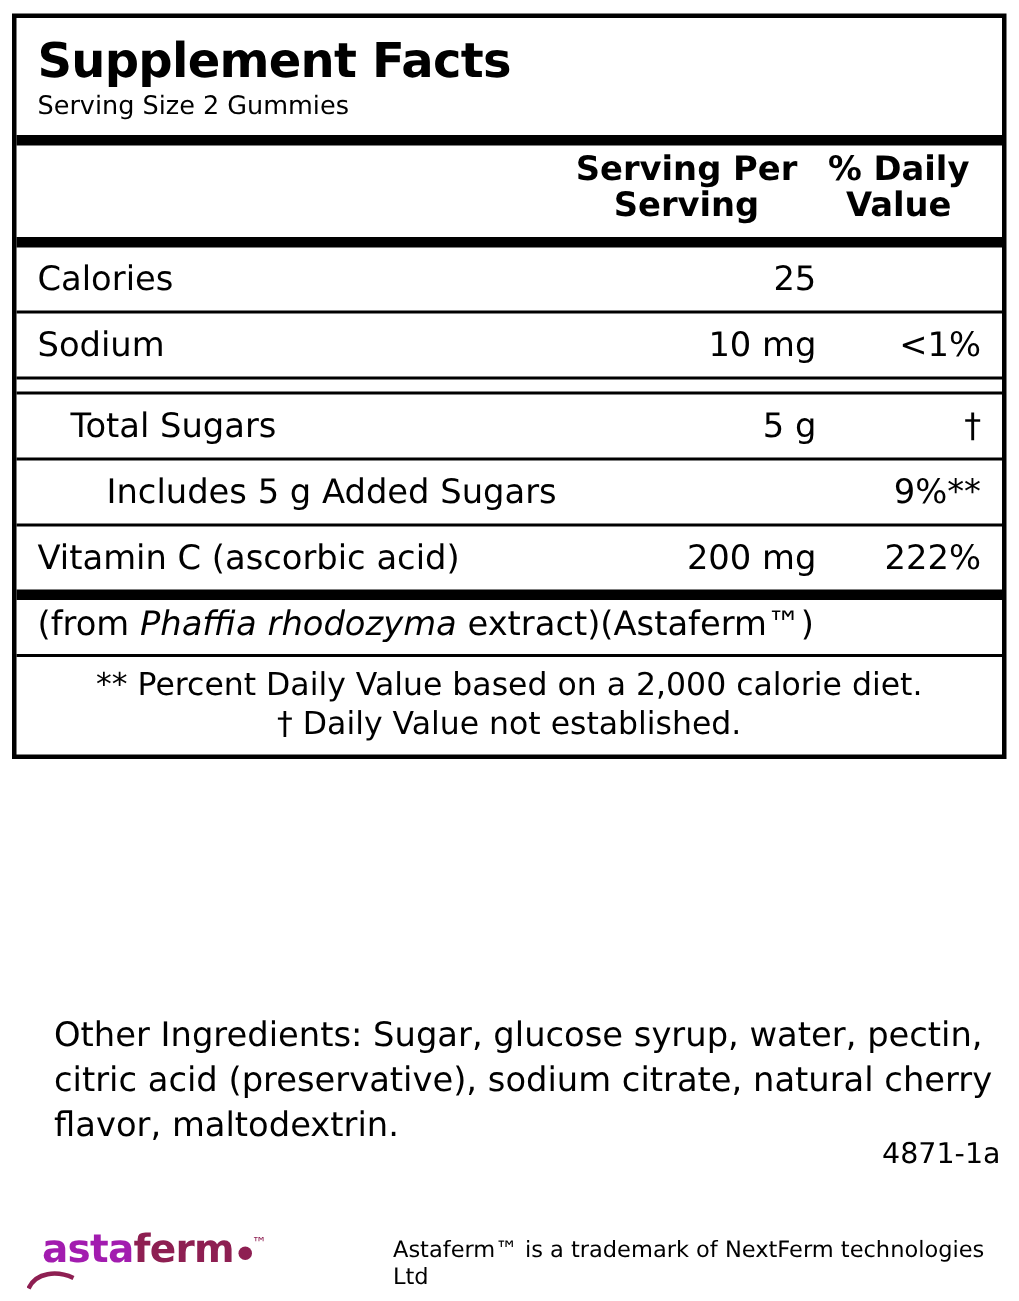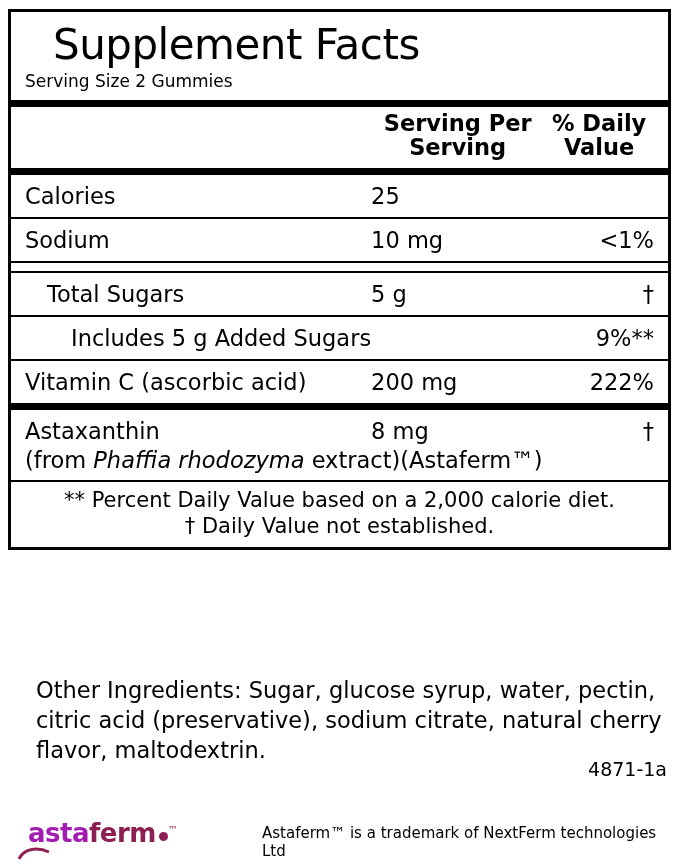--- a/index.html
+++ b/index.html
@@ -24,27 +24,26 @@
   .panel {
     position: absolute;
     left: 8px;
     top: 9px;
     width: 663px;
     box-sizing: border-box;
     border: 3px solid #000;
     background: #fff;
   }
   .title {
-    font-size: 42px;
+    font-size: 32px;
     line-height: 1.0;
-    font-weight: normal;
+    font-weight: bold;
     letter-spacing: -0.5px;
     padding: 12px 14px 0 14px;
     font-family: "DejaVu Sans", sans-serif;
-    margin-left: 28px;
   }
   .serving {
     font-size: 17px;
     padding: 6px 14px 8px 14px;
     line-height: 1.15;
   }
   .rule-thick {
     height: 7px;
     background: #000;
     margin: 0;
@@ -62,21 +61,21 @@
   table.facts td {
     padding: 4px 0 4px 0;
     vertical-align: bottom;
   }
   .c-name {
     padding-left: 14px !important;
     text-align: left;
     white-space: nowrap;
   }
   .c-amt {
-    text-align: left;
+    text-align: right;
     width: 190px;
     white-space: nowrap;
   }
   .c-dv {
     text-align: right;
     width: 120px;
     padding-right: 14px !important;
     white-space: nowrap;
   }
   .hdr td {
@@ -270,25 +269,20 @@
         <td class="c-name">Vitamin C (ascorbic acid)</td>
         <td class="c-amt">200 mg</td>
         <td class="c-dv">222%</td>
       </tr>
       <tr class="divider-thick">
         <td colspan="3">
               <div class="divider-line"></div>
             </td>
       </tr>
 
-      <tr>
-        <td class="c-name">Astaxanthin</td>
-        <td class="c-amt">8 mg</td>
-        <td class="c-dv">†</td>
-      </tr>
     </tbody>
       </table>
 
     <div class="asta-note"><span>(from </span><i>Phaffia rhodozyma</i><span> extract)(Astaferm™)</span></div>
 
     <div class="rule-thin"></div>
 
     <div class="footnotes">
       <div>** Percent Daily Value based on a 2,000 calorie diet.</div>
       <div>† Daily Value not established.</div>

